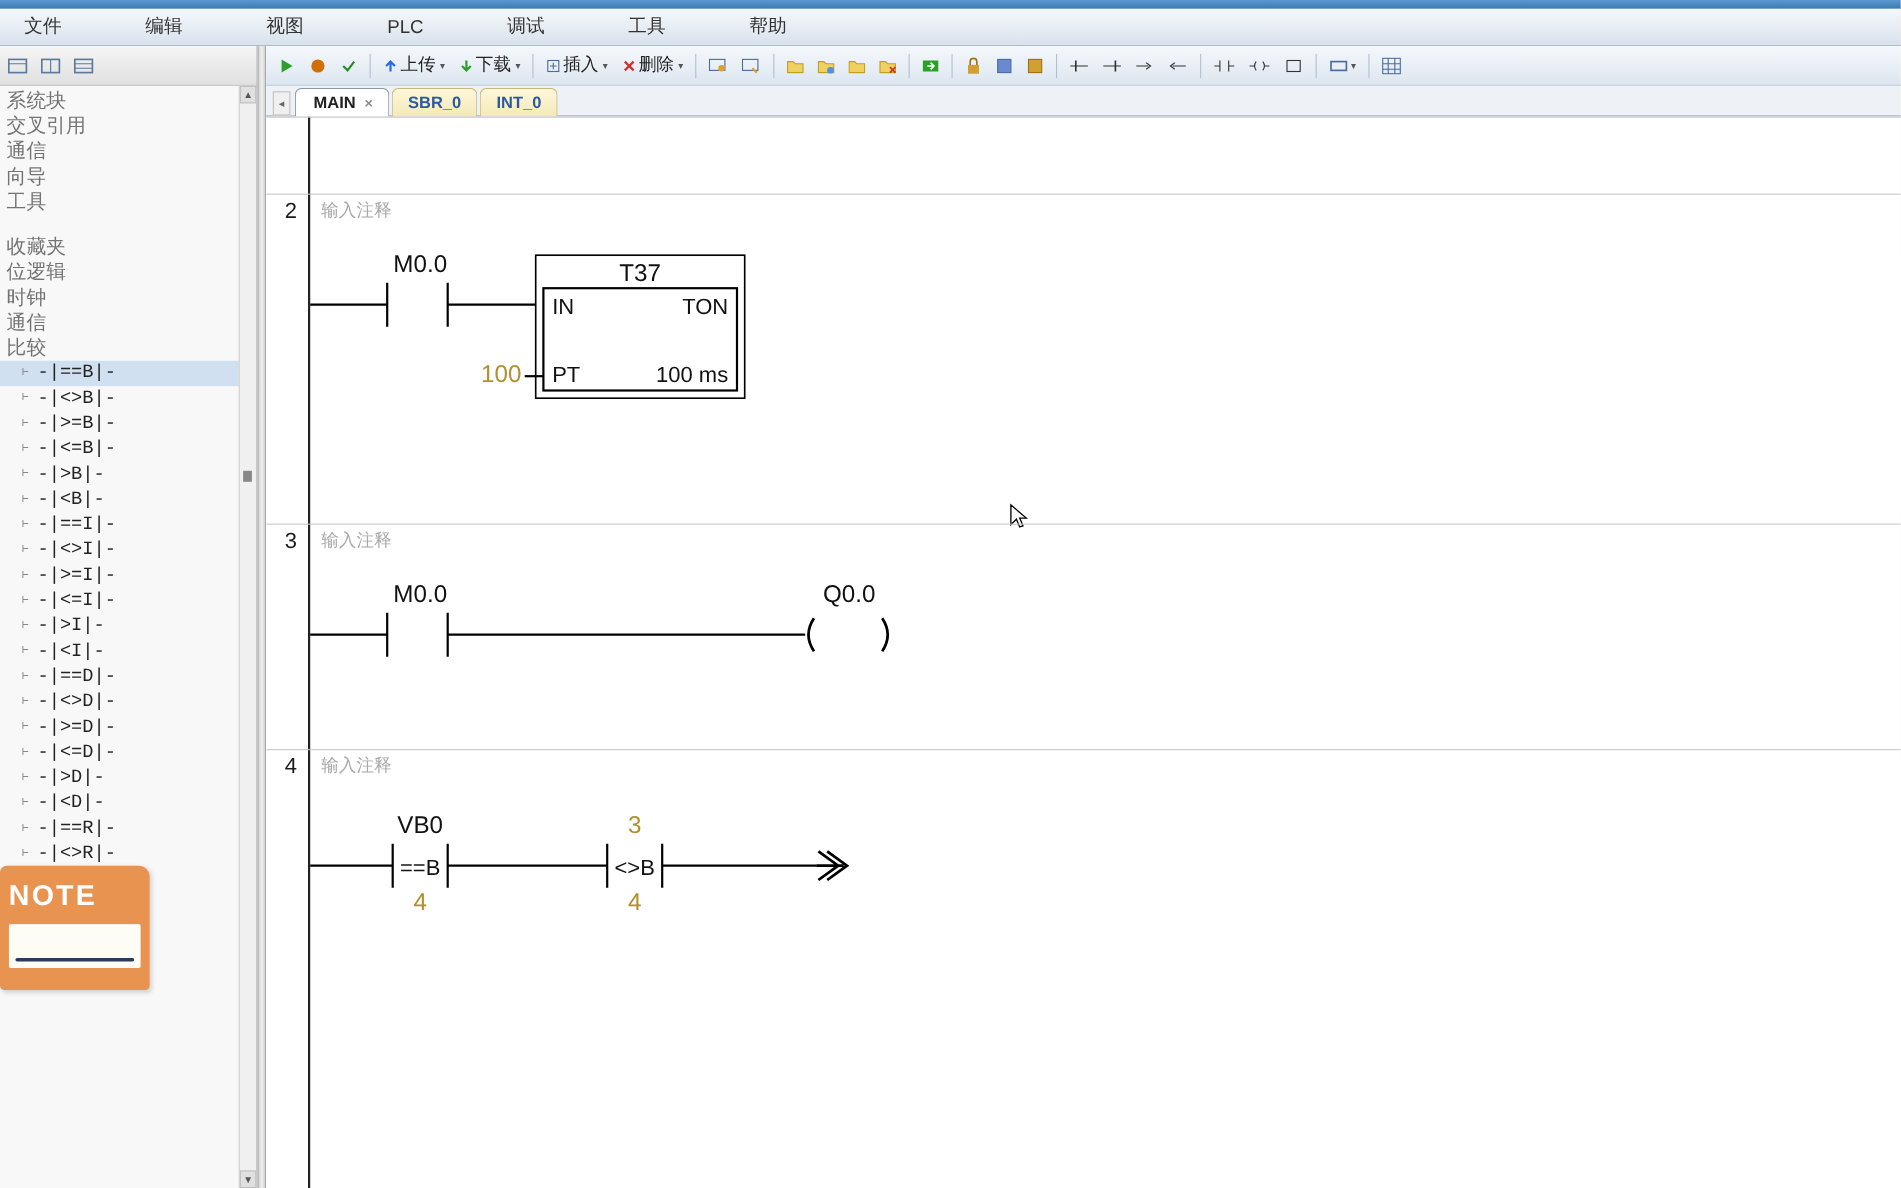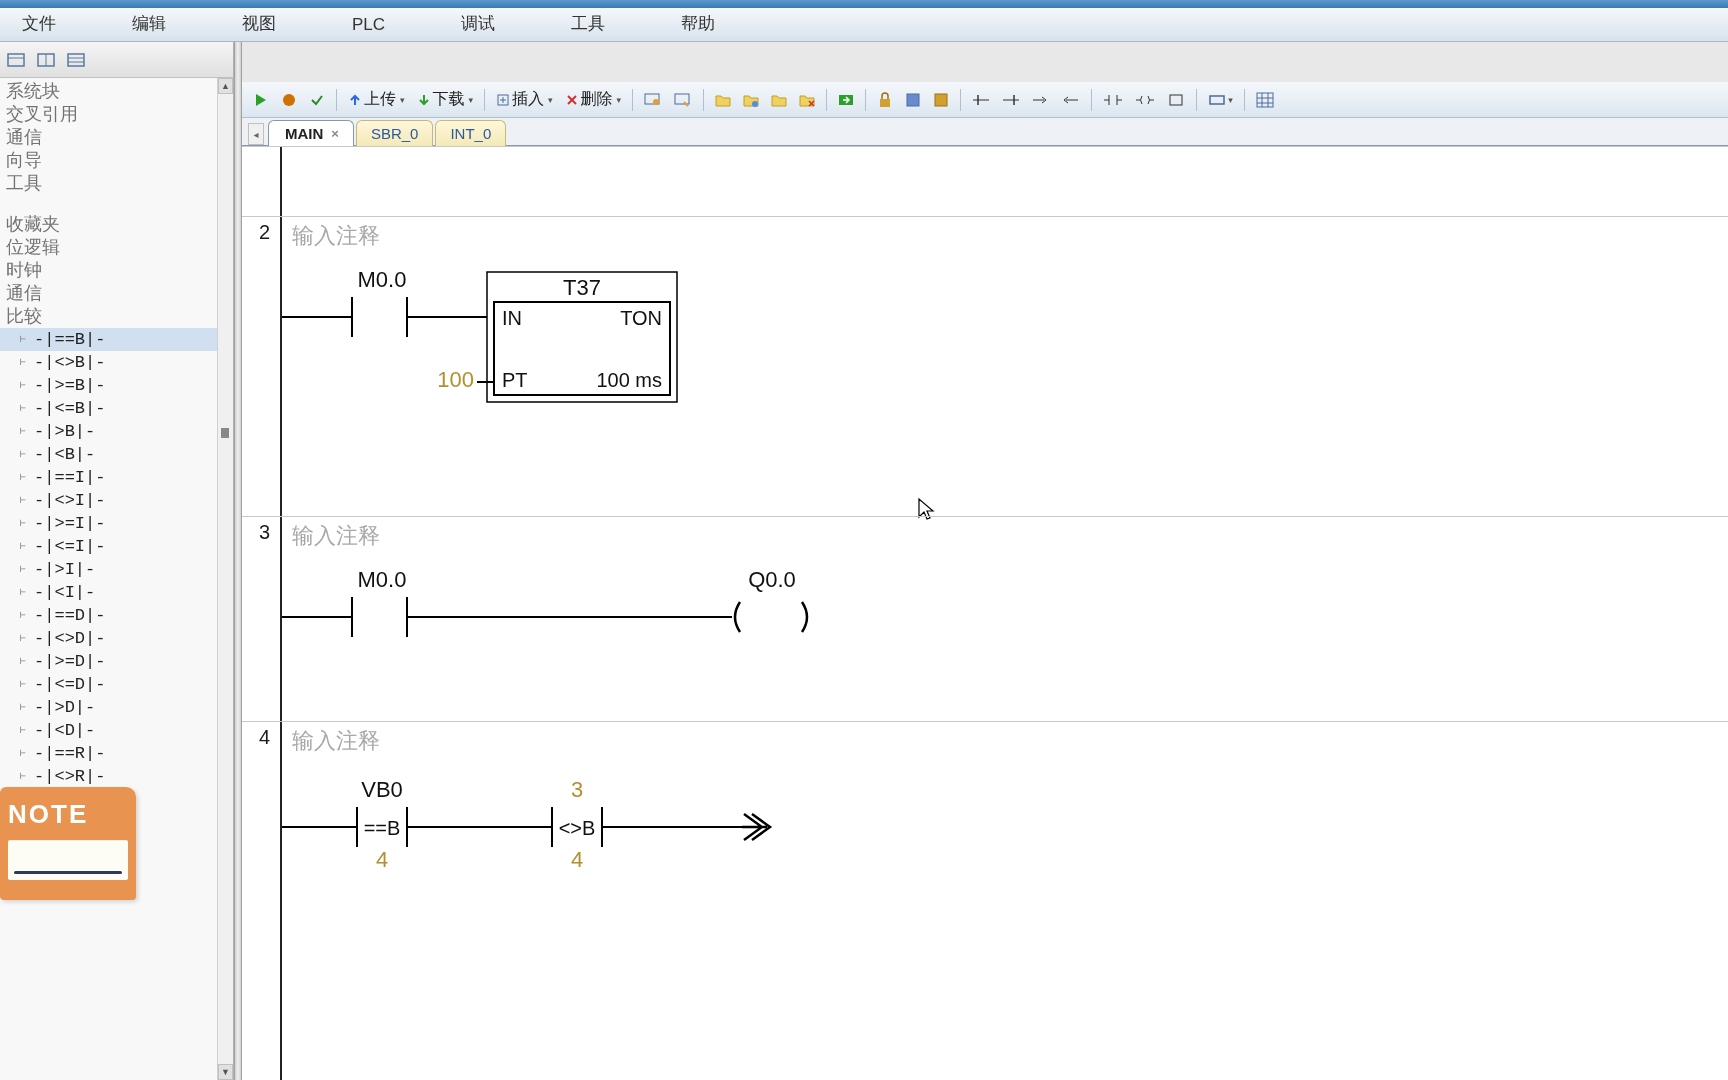--- a/index.html
+++ b/index.html
@@ -150,21 +150,20 @@
   background: linear-gradient(90deg, #d0d0d0, #f0f0f0, #d0d0d0);
   border-left: 1px solid #a0a0a0;
   border-right: 1px solid #a0a0a0;
   cursor: ew-resize;
 }
 .rightpane {
   flex: 1;
   display: flex;
   flex-direction: column;
   background: #ffffff;
-  margin-top: 40px;
 }
 .toolbar {
   height: 36px;
   background: linear-gradient(#f5f8fb, #dce6f0);
   border-bottom: 1px solid #b0c0d0;
   display: flex;
   align-items: center;
   padding: 0 6px;
   gap: 2px;
 }
@@ -213,20 +212,21 @@
   border: 1px solid #c8b878;
   border-bottom: none;
   border-radius: 6px 6px 0 0;
   display: flex;
   align-items: center;
   font-size: 15px;
   color: #2a5aa0;
   margin-right: 2px;
   position: relative;
   top: 1px;
+  font-weight: bold;
 }
 .tab.active {
   background: #ffffff;
   border-color: #8898a8;
   color: #222;
   font-weight: bold;
   padding-left: 16px;
 }
 .tab .close {
   margin-left: 8px;
@@ -257,21 +257,21 @@
   top: 4px;
   width: 22px;
   text-align: right;
   font-size: 20px;
   color: #1a1a1a;
 }
 .network-comment {
   position: absolute;
   left: 50px;
   top: 4px;
-  font-size: 22px;
+  font-size: 16px;
   color: #a8a8a8;
 }
 svg.ladder { display: block; }
 .cursor-arrow {
   position: absolute;
   left: 675px;
   top: 280px;
   font-size: 20px;
   color: #111;
   pointer-events: none;

